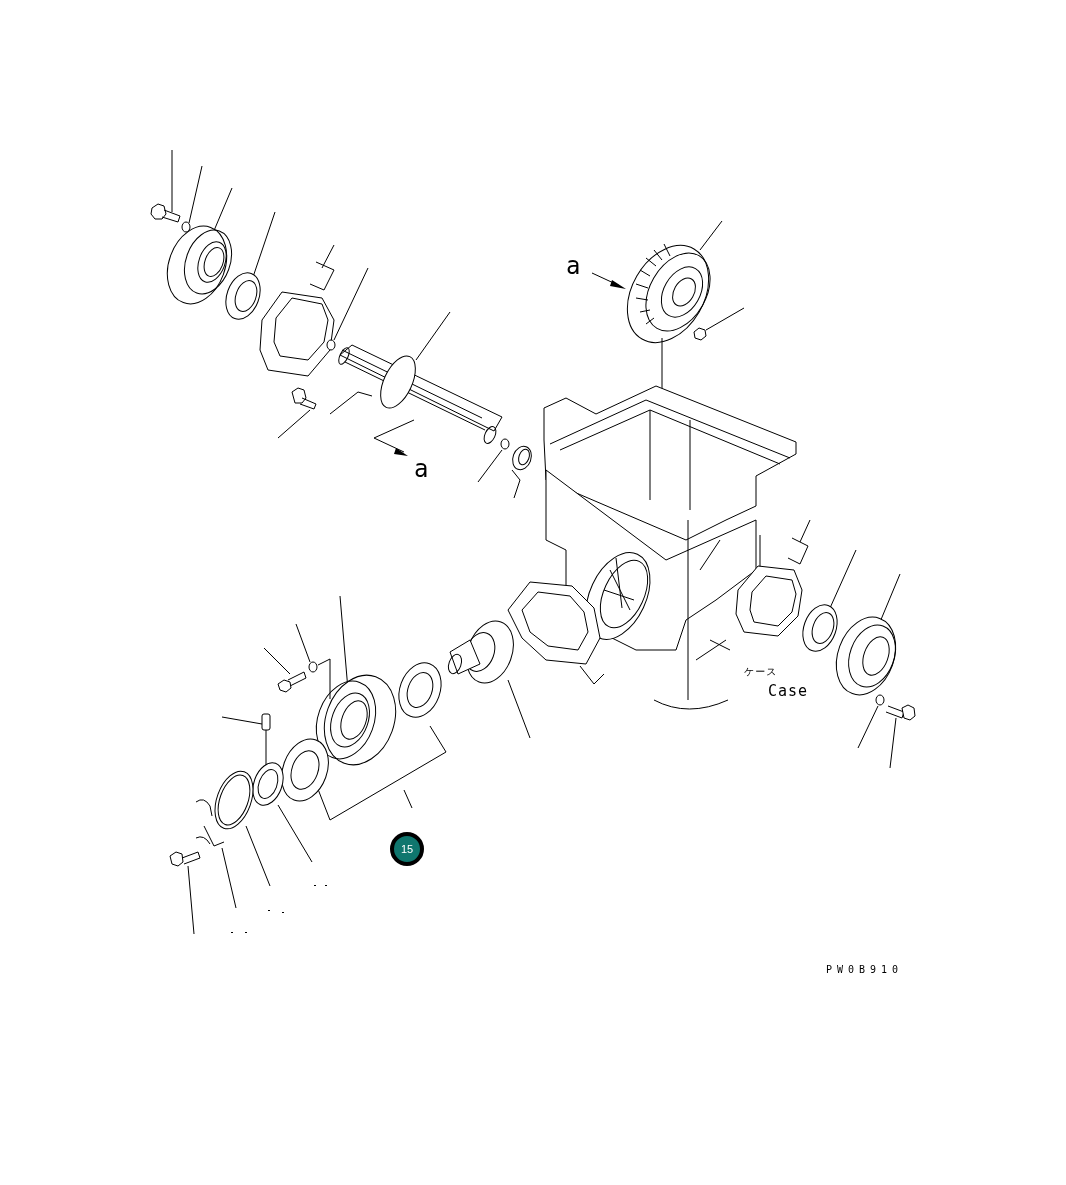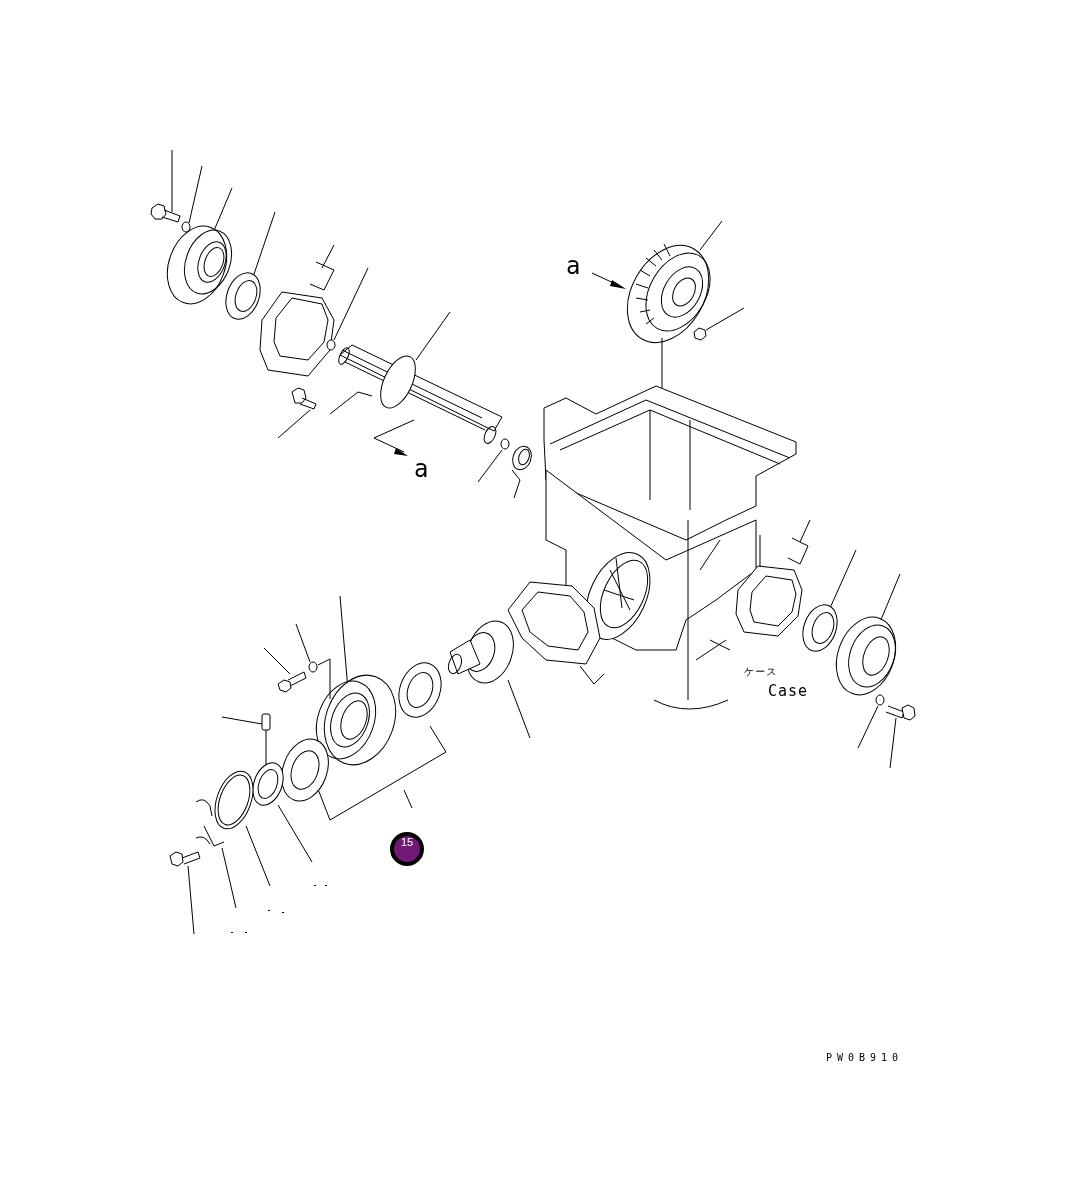--- a/index.html
+++ b/index.html
@@ -4,26 +4,26 @@
 <style>
   html, body { margin: 0; padding: 0; background: #ffffff; }
   body { width: 1066px; height: 1185px; position: relative; overflow: hidden; font-family: "DejaVu Sans Mono", monospace; }
   #diagram { position: absolute; left: 0; top: 0; width: 1066px; height: 1185px; }
   .ln { stroke: #000; stroke-width: 1; fill: none; }
   .fl { stroke: #000; stroke-width: 1; fill: #fff; }
   .lbl { position: absolute; color: #000; font-family: "DejaVu Sans Mono", monospace; white-space: nowrap; }
   .arrow-label { font-size: 24px; font-weight: 300; }
   .case-jp { left: 744px; top: 665px; font-size: 10px; letter-spacing: 1px; }
   .case-en { left: 744px; top: 682px; font-size: 15px; letter-spacing: 1px; margin-left: 24px; }
-  .ref-code { left: 826px; top: 1052px; font-size: 10px; letter-spacing: 5px; }
+  .ref-code { left: 826px; top: 964px; font-size: 10px; letter-spacing: 5px; }
   .callout {
     position: absolute; left: 390px; top: 832px; width: 34px; height: 34px;
-    border-radius: 50%; background: #701a75; border: 4px solid #000; box-sizing: border-box;
+    border-radius: 50%; background: #0f766e; border: 4px solid #000; box-sizing: border-box;
     color: #fff; font-family: "Liberation Sans", sans-serif; font-size: 11px;
-    display: flex; align-items: flex-start; justify-content: center; cursor: pointer;
+    display: flex; align-items: center; justify-content: center; cursor: pointer;
   }
 </style>
 </head>
 <body>
 
 <svg id="diagram" viewBox="0 0 1066 1185" xmlns="http://www.w3.org/2000/svg">
 
   <g>
     <line class="ln" x1="172" y1="150" x2="172" y2="212"></line>
     <path class="fl" d="M152 208 l6 -4 l6 2 l2 8 l-4 5 l-7 0 l-4 -5 z"></path>

